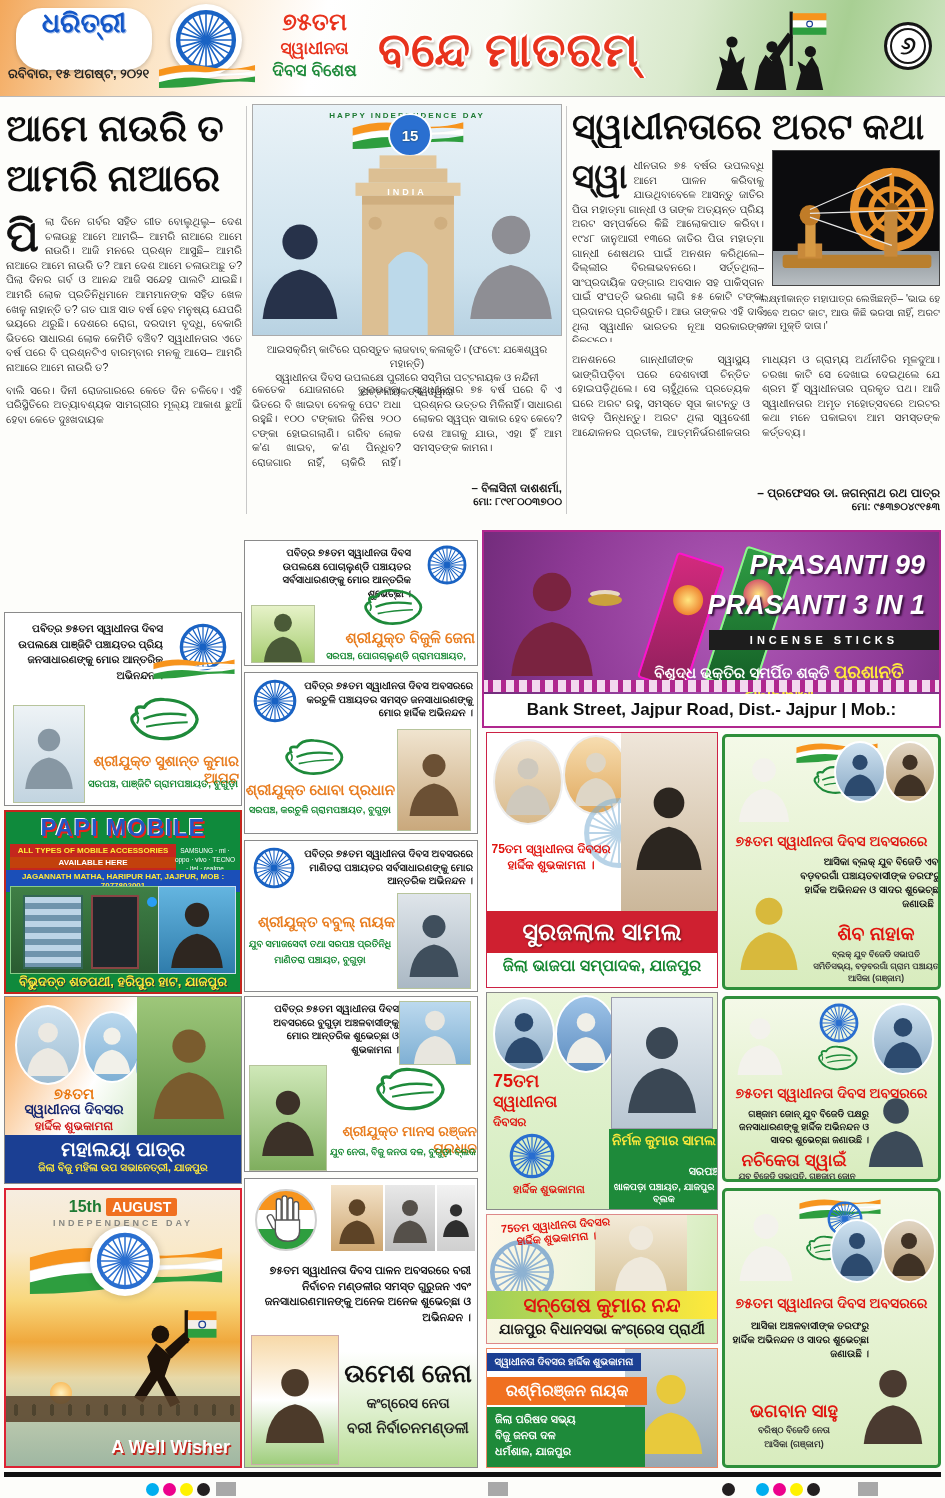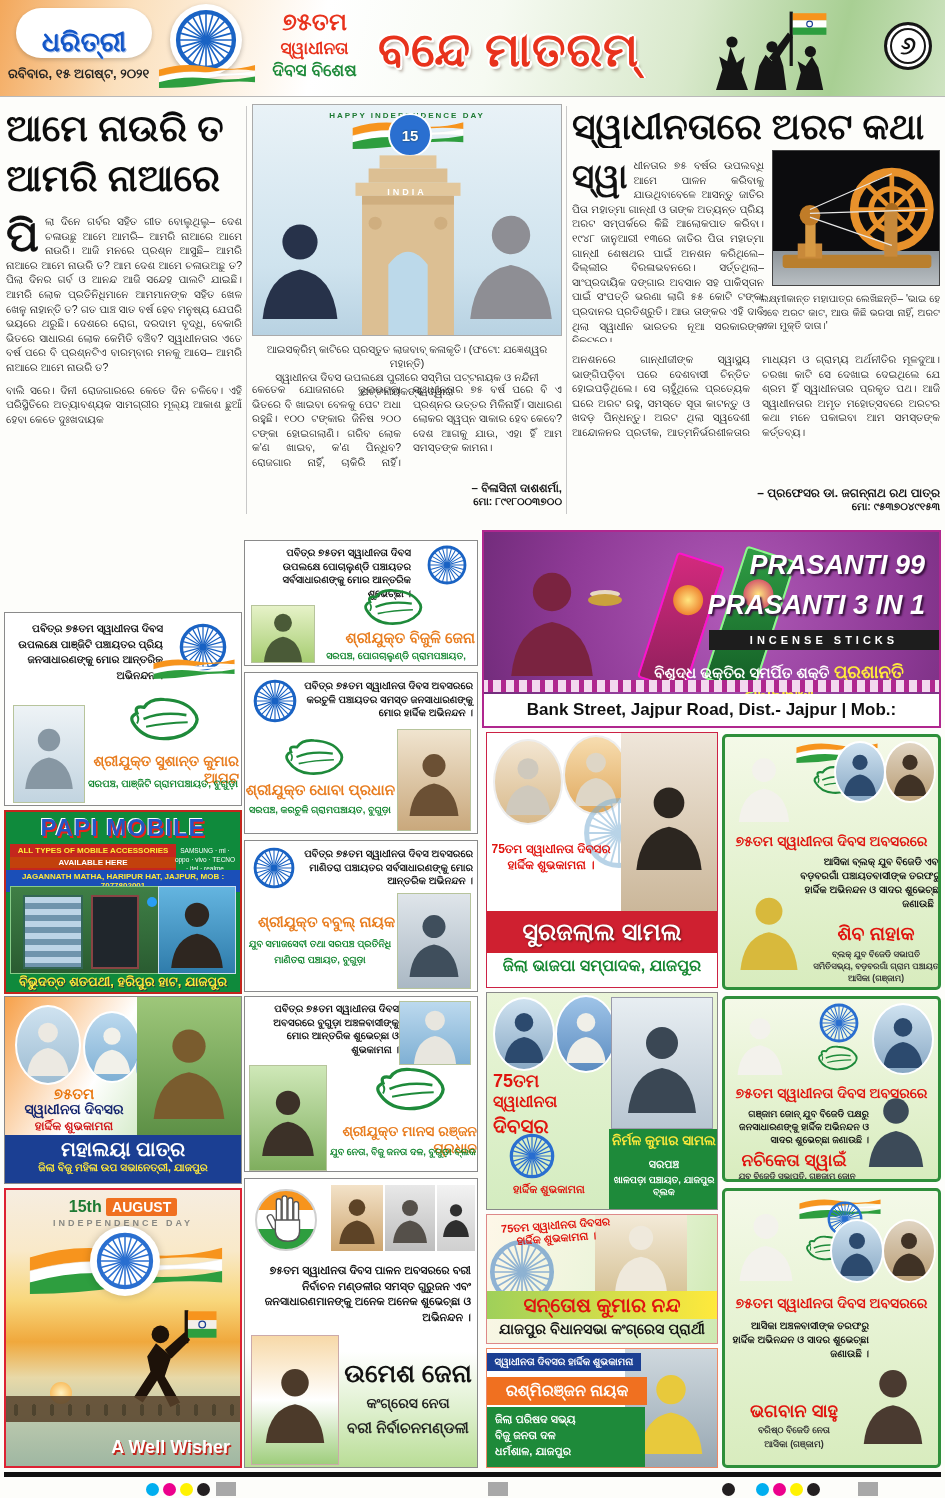--- a/index.html
+++ b/index.html
@@ -137,21 +137,21 @@
           <rect x="32" y="7" width="5" height="25" rx="2.4"></rect>
           <rect x="38" y="11" width="5" height="21" rx="2.4"></rect>
           <rect x="13" y="24" width="6" height="16" rx="3" transform="rotate(-28 16 32)"></rect>
           <path d="M19 30 H44 V42 Q44 52 32 52 Q20 52 19 42 Z"></path>
         </g>
       </symbol>
     </defs>
   </svg>
 
   <div class="abs masthead" style="left:0;top:0;width:945px;height:97px;border-bottom:1px solid #b9b9b9;">
-    <div class="abs" style="left:16px;top:8px;width:136px;height:50px;background:#fff;border-radius:26px;box-shadow:0 2px 4px rgba(0,0,0,.18);display:flex;align-items:flex-end;justify-content:center;">
+    <div class="abs" style="left:16px;top:8px;width:136px;height:62px;background:#fff;border-radius:26px;box-shadow:0 2px 4px rgba(0,0,0,.18);display:flex;align-items:flex-start;justify-content:center;">
       <span style="color:#1457c8;font-size:27px;font-weight:bold;text-shadow:1px 1px 0 #9db9e8;">ଧରିତ୍ରୀ</span>
     </div>
     <div class="abs" style="left:8px;top:66px;width:190px;font-size:13px;font-weight:bold;color:#222;">ରବିବାର, ୧୫ ଅଗଷ୍ଟ, ୨୦୨୧</div>
     <div class="abs" style="left:170px;top:4px;width:72px;height:72px;background:#fff;border-radius:50%;box-shadow:0 2px 5px rgba(0,0,0,.25);display:flex;align-items:center;justify-content:center;">
       <svg viewBox="0 0 100 100" style="width:62px;height:62px;color:#1a63c4;">
           <use href="#chakra"></use>
         </svg>
     </div>
     <svg class="abs" viewBox="0 0 200 54" style="left:152px;top:62px;width:110px;height:26px;">
         <use href="#triwave"></use>
@@ -482,28 +482,28 @@
           <use href="#person"></use>
         </svg>
     </div>
     <div class="ph" style="right:4px;top:4px;width:100px;height:130px;background:linear-gradient(#e8eef2,#b8c6d2);color:#3a4754;border:1px solid #99a;">
       <svg viewBox="0 0 100 100">
           <use href="#person"></use>
         </svg>
     </div>
     <div class="t-redc" style="position:absolute;left:6px;top:78px;width:110px;font-size:18px;text-align:left;">75ତମ</div>
     <div class="t-redc" style="position:absolute;left:6px;top:100px;width:110px;font-size:16px;text-align:left;">ସ୍ୱାଧୀନତା</div>
-    <div class="t-redc" style="position:absolute;left:6px;top:122px;width:110px;font-size:20px;text-align:left;">ଦିବସର</div>
+    <div class="t-redc" style="position:absolute;left:6px;top:122px;width:110px;font-size:12px;text-align:left;">ଦିବସର</div>
     <svg viewBox="0 0 100 100" style="position:absolute;left:22px;top:140px;width:46px;height:46px;color:#2a6fd0;">
         <use href="#chakra"></use>
       </svg>
     <div class="t-redc" style="position:absolute;left:2px;top:190px;width:120px;font-size:11px;">ହାର୍ଦ୍ଦିକ ଶୁଭକାମନା</div>
     <div style="position:absolute;left:122px;top:136px;width:110px;height:82px;background:#1e8a3a;padding-top:4px;">
       <div style="text-align:center;color:#ffe93c;font-size:13.5px;font-weight:bold;">ନିର୍ମଳ କୁମାର ସାମଲ</div>
-      <div style="text-align:center;color:#fff;font-size:11px;font-weight:bold;margin-top:9px;">ସରପଞ୍ଚ</div>
+      <div style="text-align:right;color:#fff;font-size:11px;font-weight:bold;margin-top:16px;">ସରପଞ୍ଚ</div>
       <div style="text-align:center;color:#fff;font-size:9.5px;font-weight:bold;margin-top:3px;">ଖାଳପଡ଼ା ପଞ୍ଚାୟତ, ଯାଜପୁର ବ୍ଲକ</div>
     </div>
   </div>
 
   <div class="ad" style="left:486px;top:1214px;width:232px;height:130px;background:linear-gradient(110deg,#fef7e8,#e8f4d8 60%,#cde8b0);border:1.5px solid #d88;">
 
     <svg viewBox="0 0 100 100" style="position:absolute;left:2px;top:24px;width:66px;height:66px;color:#4a86c8;opacity:.6;">
         <use href="#chakra"></use>
       </svg>
     <div class="ph" style="right:30px;top:0;width:92px;height:76px;background:linear-gradient(#f3ead8,#d8c49a);color:#efe9dc;border:none;">

